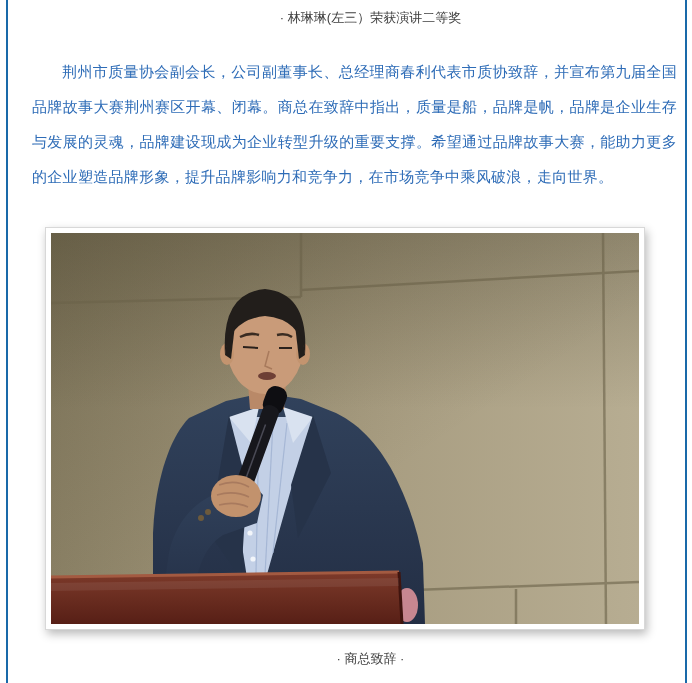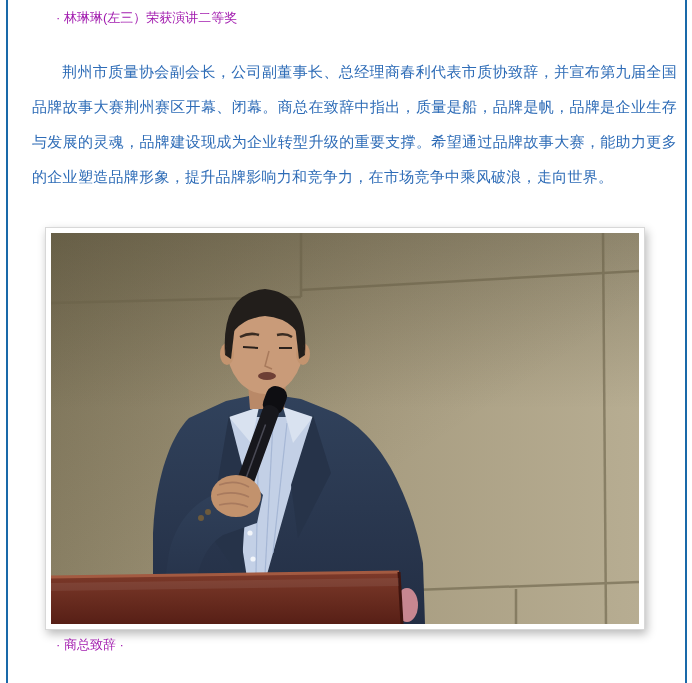--- a/index.html
+++ b/index.html
@@ -6,23 +6,23 @@
   body {
     width:692px; height:683px;
     background:#ffffff;
     font-family:"Liberation Sans","DejaVu Sans",sans-serif;
     position:relative; overflow:hidden;
   }
   .page-border { position:absolute; top:0; width:2px; height:683px; background:#1969a9; }
   .page-border.left  { left:6px; }
   .page-border.right { right:5px; }
   .content { position:absolute; left:8px; right:7px; top:0; }
-  .caption { text-align:left; color:#a21caf; font-size:13px; line-height:18px;padding-left:48px; }
+  .caption { text-align:center; color:#404040; font-size:13px; line-height:18px;padding-left:48px; }
   .caption.top { margin-top:9px; }
-  .caption.bottom { margin-top:6px; }
+  .caption.bottom { margin-top:20px; }
   .paragraph {
     margin:27px 8px 0 24px;
     font-size:15px; line-height:35px;
     color:#2e6cb7;
     text-align:justify; text-indent:2em;
     letter-spacing:0.3px;
   }
   .figure {
     margin:33px 0 0 37px;
     width:588px;

